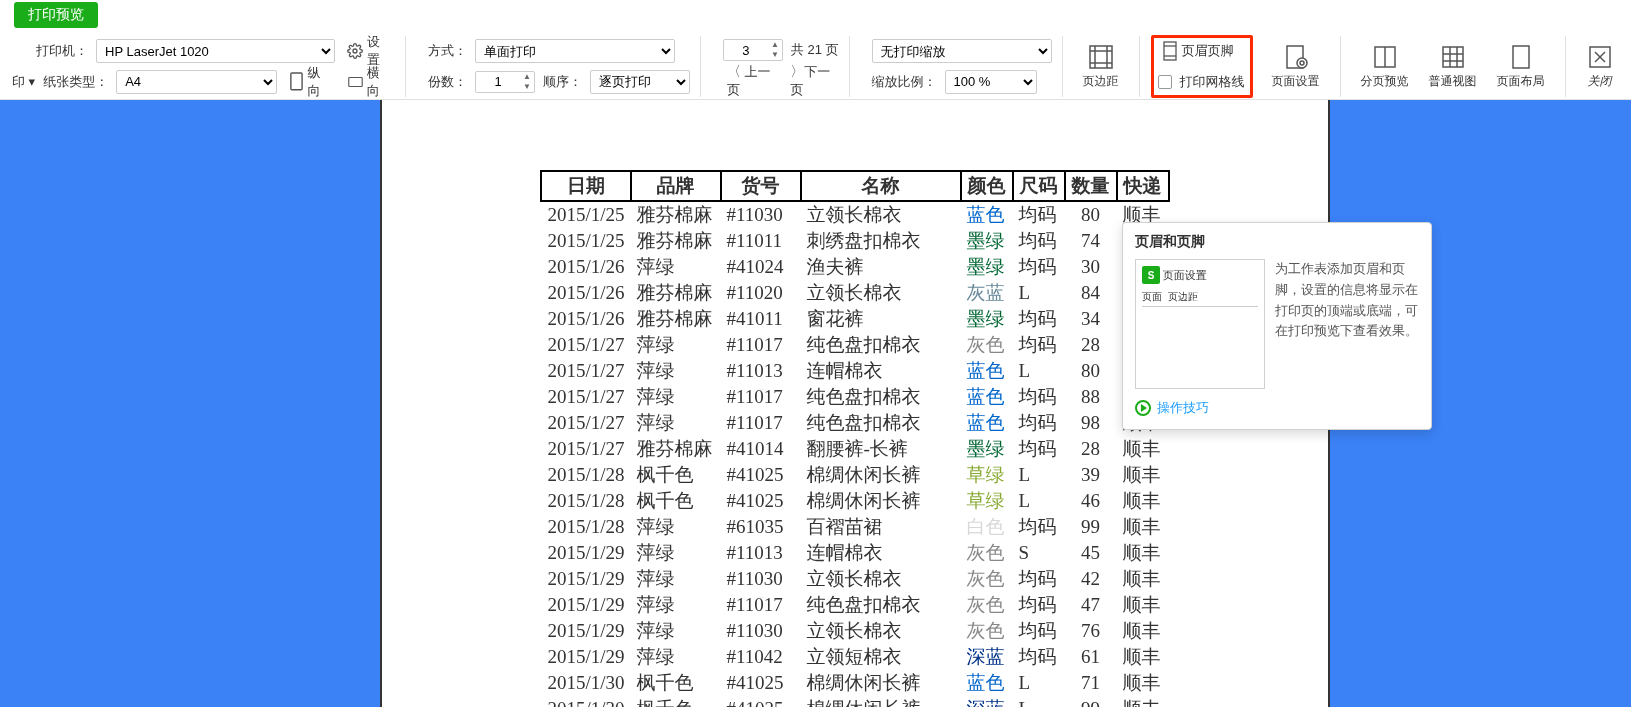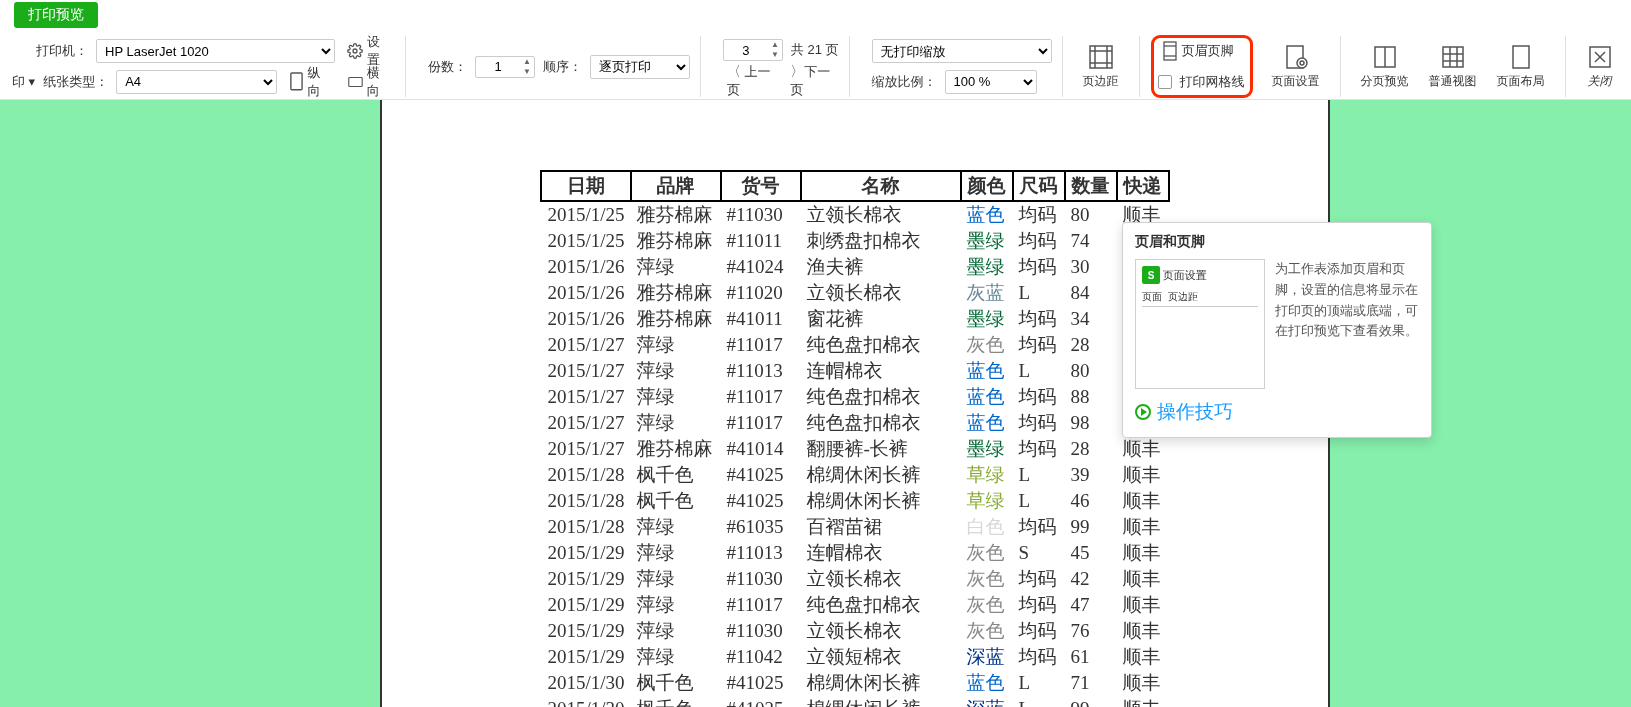--- a/index.html
+++ b/index.html
@@ -17,47 +17,47 @@
 .tb-spin-btns { display: flex; flex-direction: column; }
 .tb-spin-btns span { font-size: 8px; line-height: 10px; color: #666; padding: 0 3px; cursor: pointer; }
 .tb-icon-btn { display: inline-flex; align-items: center; gap: 4px; padding: 2px 4px; cursor: pointer; border-radius: 2px; }
 .tb-small-icon { width: 16px; height: 16px; display: inline-flex; align-items: center; justify-content: center; }
 .nav-btn { cursor: pointer; color: #333; padding: 0 4px; }
 .nav-chevron { font-size: 14px; color: #555; }
 .big-tool { display: flex; flex-direction: column; align-items: center; justify-content: center; padding: 4px 10px; cursor: pointer; border-radius: 2px; }
 .big-tool-icon { width: 28px; height: 28px; display: flex; align-items: center; justify-content: center; }
 .big-tool-label { font-size: 12px; margin-top: 2px; white-space: nowrap; }
 .toolbar-end { display: flex; align-items: center; padding: 0 10px; border-right: 1px solid #e0e0e0; }
-.highlight-box { outline: 3px solid #ff2a00; outline-offset: -2px; border-radius: 8px; }
+.highlight-box { outline: 3px solid #ff2a00; outline-offset: -2px; border-radius: 1px; }
 .checkbox { width: 14px; height: 14px; border: 1px solid #999; border-radius: 2px; display: inline-block; vertical-align: middle; }
 .gear-icon { width: 16px; height: 16px; }
 .gear-icon svg { width: 16px; height: 16px; }
-.preview-area { position: relative; height: 607px; background: #86efac; overflow: hidden; }
+.preview-area { position: relative; height: 607px; background: #3b82f6; overflow: hidden; }
 .page { position: absolute; left: 380px; top: 0; width: 950px; height: 607px; background: #fff; border-left: 2px solid #333; border-right: 2px solid #333; }
 .data-table { margin: 70px auto 0 auto; border-collapse: collapse; font-family: "SimSun", serif; font-size: 19px; }
 .data-table th { border: 2px solid #000; padding: 1px 6px; font-weight: bold; text-align: center; }
 .data-table td { padding: 0 6px; text-align: left; white-space: nowrap; }
 .data-table td.date { text-align: right; }
-.data-table td.qty { text-align: left; }
+.data-table td.qty { text-align: center; }
 .c-blue { color: #0066cc; }
 .c-darkgreen { color: #006633; }
 .c-grayblue { color: #668899; }
 .c-gray { color: #888; }
 .c-white { color: #d8d8d8; }
 .c-grassgreen { color: #88aa33; }
 .c-deepblue { color: #003388; }
 .tooltip { position: absolute; left: 1122px; top: 122px; width: 310px; background: #fff; border: 1px solid #d0d0d0; box-shadow: 0 4px 12px rgba(0,0,0,0.15); border-radius: 4px; padding: 10px 12px 12px 12px; z-index: 10; }
 .tooltip-title { font-size: 14px; font-weight: bold; margin-bottom: 8px; }
 .tooltip-body { display: flex; gap: 10px; }
 .tooltip-preview { width: 130px; height: 130px; border: 1px solid #d0d0d0; background: #fff; padding: 6px; font-size: 10px; flex-shrink: 0; }
 .tooltip-preview-header { background: #1aad19; color: #fff; width: 18px; height: 18px; display: inline-flex; align-items: center; justify-content: center; border-radius: 2px; font-weight: bold; }
 .tooltip-preview-tabs { display: flex; gap: 6px; margin-top: 6px; border-bottom: 1px solid #ccc; font-size: 10px; padding-bottom: 2px; }
 .tooltip-preview-content { font-size: 10px; padding: 14px 4px; }
 .tooltip-desc { font-size: 13px; line-height: 1.6; color: #555; }
-.tooltip-link { margin-top: 10px; display: flex; align-items: center; gap: 6px; color: #1a9cff; font-size: 19px; cursor: pointer; }
+.tooltip-link { margin-top: 10px; display: flex; align-items: center; gap: 6px; color: #1a9cff; font-size: 13px; cursor: pointer; }
 .tooltip-link-icon { width: 16px; height: 16px; border: 2px solid #1aad19; border-radius: 50%; display: inline-flex; align-items: center; justify-content: center; }
 .tooltip-link-icon::before { content: ''; border-left: 6px solid #1aad19; border-top: 4px solid transparent; border-bottom: 4px solid transparent; margin-left: 2px; }
 svg { display: block; }
 </style>
 </head>
 <body>
 
 <div class="title-bar">
   <span class="title-badge">打印预览</span>
 </div>
@@ -95,20 +95,24 @@
             <svg viewBox="0 0 20 16" fill="none" stroke="#555" stroke-width="1.5">
               <rect x="1" y="2" width="18" height="12" rx="1"></rect>
             </svg>
           </span>
         <span>横向</span>
       </span>
     </div>
   </div>
 
   <div class="toolbar-group">
+    <div class="toolbar-row">
+      <span class="tb-label">方式：</span>
+      <select class="tb-select" style="width:200px;"><option>单面打印</option></select>
+    </div>
     <div class="toolbar-row">
       <span class="tb-label">份数：</span>
       <span class="tb-spin">
         <input value="1" style="">
         <span class="tb-spin-btns">
             <span>▲</span>
             <span>▼</span>
           </span>
       </span>
       <span class="tb-label">顺序：</span>

